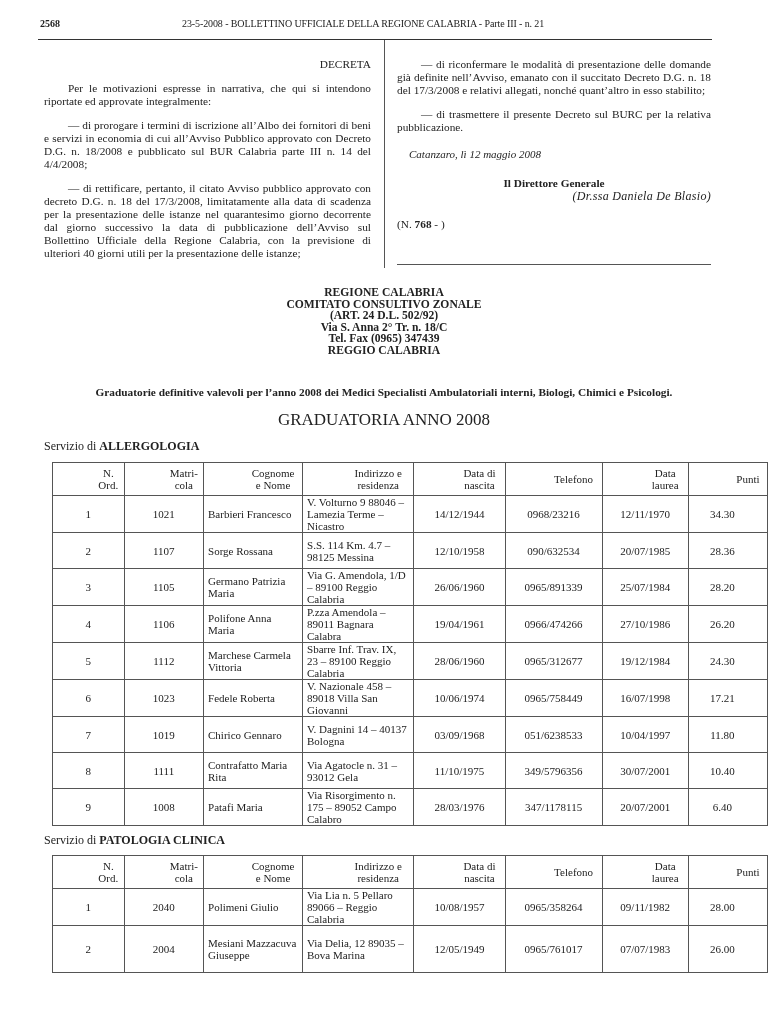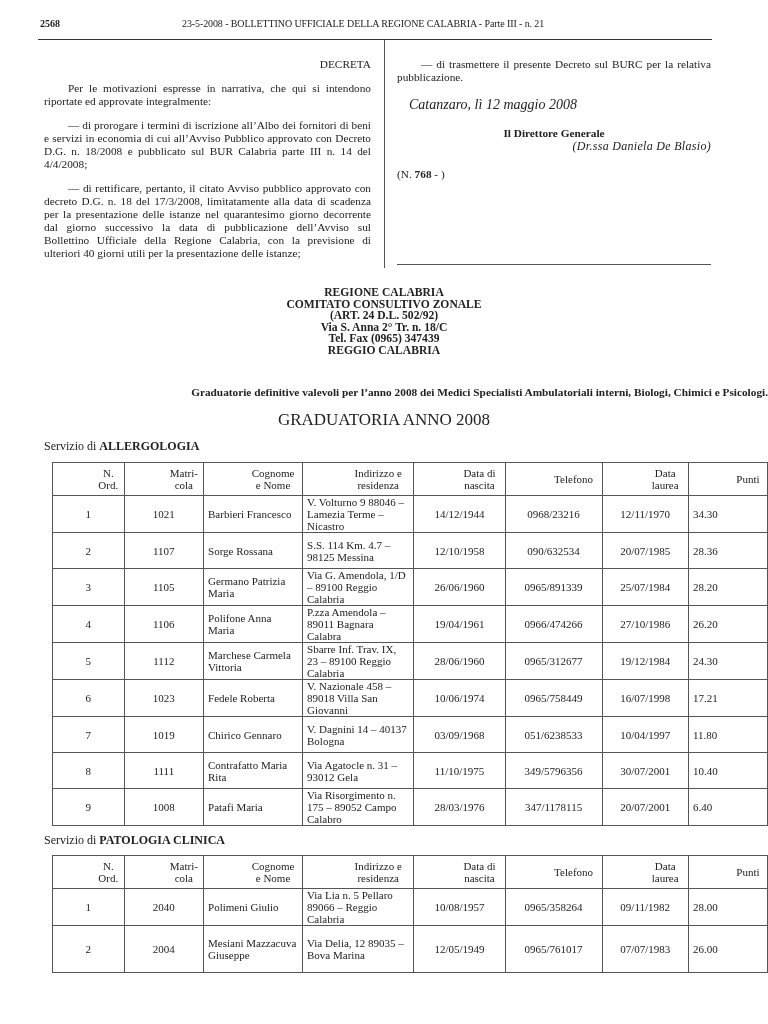--- a/index.html
+++ b/index.html
@@ -10,55 +10,56 @@
   .abs { position: absolute; }
   .header-num { left: 40px; top: 18px; font-size: 10px; font-weight: bold; }
   .header-title { left: 182px; top: 18px; font-size: 10px; letter-spacing: -0.1px; }
   .header-rule { left: 38px; top: 39px; width: 674px; height: 0; border-top: 1.5px solid #333; }
   .col-divider { left: 384px; top: 40px; width: 0; height: 228px; border-left: 1.5px solid #555; }
   .col { font-size: 11.3px; line-height: 13px; text-align: justify; }
   .col p { margin: 0 0 11px 0; text-indent: 24px; }
   .col-left { left: 44px; top: 58px; width: 327px; }
   .col-right { left: 397px; top: 58px; width: 314px; }
   .decreta { text-align: right; margin: 0 0 11px 0 !important; text-indent: 0 !important; }
-  .place-date { font-style: italic; font-size: 14px; text-indent: 12px !important; margin-top: 14px !important; }
+  .place-date { font-style: italic; font-size: 11px; text-indent: 12px !important; margin-top: 14px !important; }
   .signer-title { text-align: center; font-weight: bold; margin: 16px 0 0 0 !important; text-indent: 0 !important; }
   .signer-name { text-align: right; font-style: italic; font-size: 12px; margin: 0 0 0 0 !important; text-indent: 0 !important; letter-spacing: 0.3px; }
   .protocol { margin-top: 15px !important; text-indent: 0 !important; }
   .right-rule { left: 397px; top: 264px; width: 314px; height: 0; border-top: 1.5px solid #555; }
   .center-block { left: 0; top: 287px; width: 768px; text-align: center; font-weight: bold; font-size: 11.6px; line-height: 11.6px; }
-  .grad-title { left: 0; top: 386px; width: 768px; text-align: right; font-weight: bold; font-size: 11.3px; }
+  .grad-title { left: 0; top: 386px; width: 768px; text-align: center; font-weight: bold; font-size: 11.3px; }
   .grad-year { left: 0; top: 410px; width: 768px; text-align: center; font-size: 17px; }
   .service-label { left: 44px; font-size: 12px; }
   .service-label b { font-weight: bold; }
   table.grad { position: absolute; left: 52px; border-collapse: collapse; font-size: 11px; line-height: 12px; }
   table.grad th, table.grad td { border: 1.3px solid #555; padding: 0 4px; }
   table.grad th { font-weight: normal; text-align: center; height: 32px; padding-left: 44px; }
   table.grad td { height: 35px; }
   .c { text-align: center; }
   .l { text-align: left; }
-  .r { text-align: left; padding-right: 15px !important; }
+  .r { text-align: center; padding-right: 15px !important; }
   .w1{width:29px}.w2{width:36px}.w3{width:67px}.w4{width:111px}.w5{width:70px}.w6{width:69px}.w7{width:62px}.w8{width:46px}
 </style>
 </head>
 <body>
 
 <div class="abs header-num">2568</div>
 <div class="abs header-title">23-5-2008 - BOLLETTINO UFFICIALE DELLA REGIONE CALABRIA - Parte III - n. 21</div>
 <div class="abs header-rule"></div>
 <div class="abs col-divider"></div>
 
 <div class="abs col col-left">
   <p class="decreta">DECRETA</p>
   <p>Per le motivazioni espresse in narrativa, che qui si intendono riportate ed approvate integralmente:</p>
   <p>— di prorogare i termini di iscrizione all’Albo dei fornitori di beni e servizi in economia di cui all’Avviso Pubblico approvato con Decreto D.G. n. 18/2008 e pubblicato sul BUR Calabria parte III n. 14 del 4/4/2008;</p>
   <p>— di rettificare, pertanto, il citato Avviso pubblico approvato con decreto D.G. n. 18 del 17/3/2008, limitatamente alla data di scadenza per la presentazione delle istanze nel quarantesimo giorno decorrente dal giorno successivo la data di pubblicazione dell’Avviso sul Bollettino Ufficiale della Regione Calabria, con la previsione di ulteriori 40 giorni utili per la presentazione delle istanze;</p>
 </div>
 
 <div class="abs col col-right">
+  <p>— di riconfermare le modalità di presentazione delle domande già definite nell’Avviso, emanato con il succitato Decreto D.G. n. 18 del 17/3/2008 e relativi allegati, nonché quant’altro in esso stabilito;</p>
   <p>— di trasmettere il presente Decreto sul BURC per la relativa pubblicazione.</p>
   <p class="place-date">Catanzaro, lì 12 maggio 2008</p>
   <p class="signer-title">Il Direttore Generale</p>
   <p class="signer-name">(Dr.ssa Daniela De Blasio)</p>
   <p class="protocol"><span>(N. </span><b>768</b><span> - )</span></p>
 </div>
 <div class="abs right-rule"></div>
 
 <div class="abs center-block">
   <div>REGIONE CALABRIA</div>

